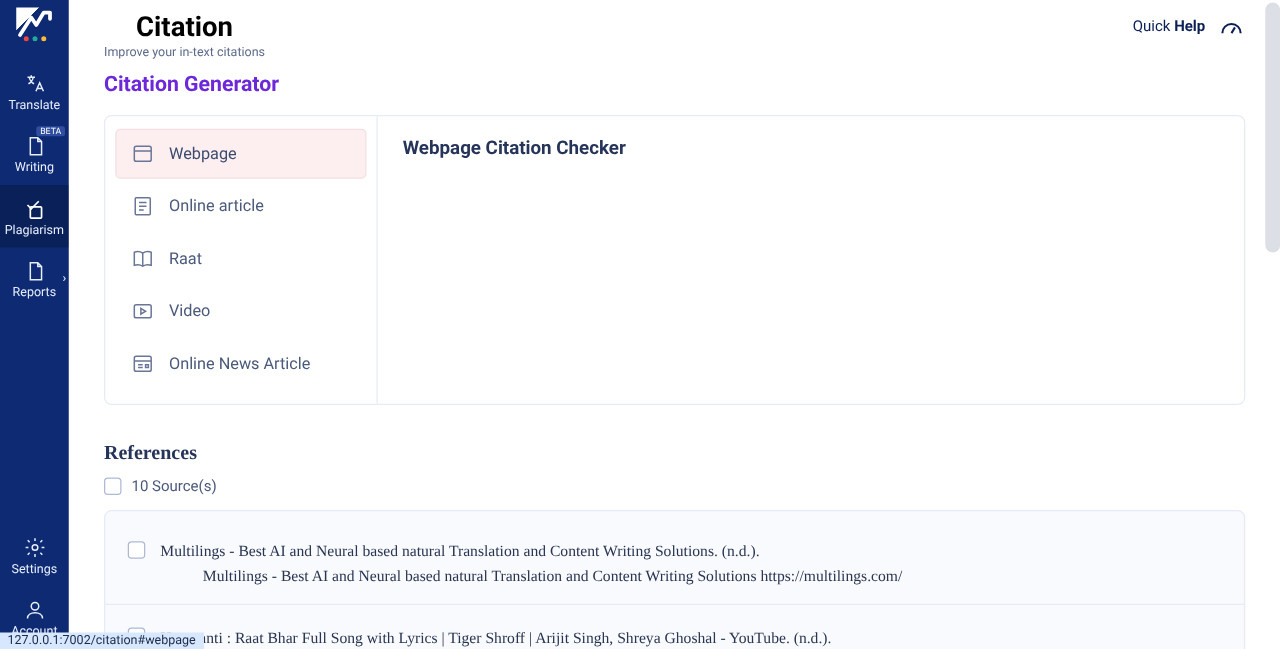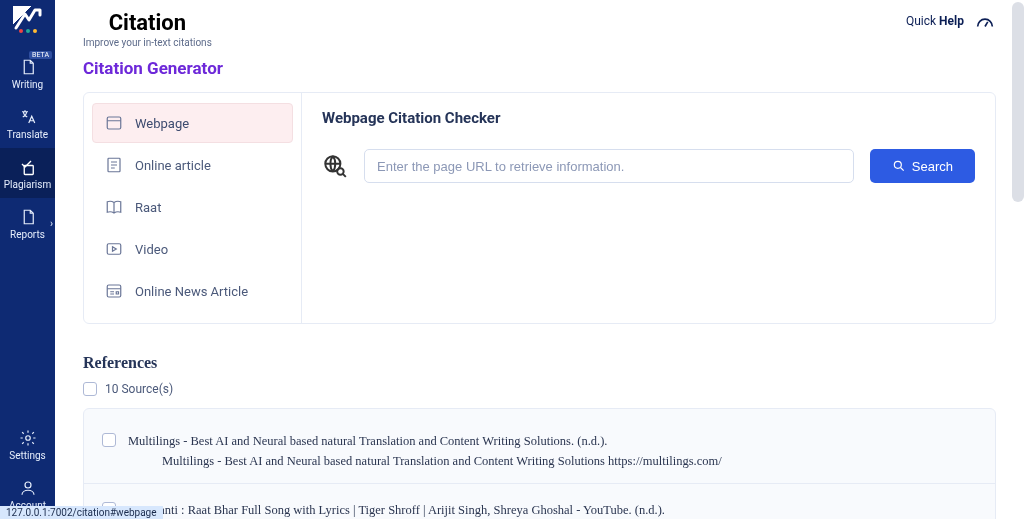--- a/index.html
+++ b/index.html
@@ -176,31 +176,31 @@
     <div class="logo">
       <svg viewBox="0 0 30 30">
         <path d="M3 22 L12 8 L16 14 L22 4 L27 4 L27 9" stroke="#fff" stroke-width="3" fill="none" stroke-linejoin="round" stroke-linecap="round"></path>
         <circle cx="8" cy="25" r="2" fill="#e44"></circle>
         <circle cx="15" cy="25" r="2" fill="#2a9"></circle>
         <circle cx="22" cy="25" r="2" fill="#fb3"></circle>
       </svg>
     </div>
 
     <div class="nav-item">
+      <svg class="icon" viewBox="0 0 24 24" fill="none" stroke="#e6eefc" stroke-width="1.6">
+          <path d="M4 5h8M8 3v2M6 5c0 3 3 6 5 7M10 5c0 3-3 6-5 7M13 20l4-9 4 9M14.5 17h5"></path>
+        </svg>
+      <span class="lbl">Translate</span>
+    </div>
+    <div class="nav-item">
       <span class="nav-badge">BETA</span>
       <svg class="icon" viewBox="0 0 24 24" fill="none" stroke="#e6eefc" stroke-width="1.6">
           <path d="M7 3h8l4 4v14H7zM15 3v4h4"></path>
         </svg>
       <span class="lbl">Writing</span>
-    </div>
-    <div class="nav-item">
-      <svg class="icon" viewBox="0 0 24 24" fill="none" stroke="#e6eefc" stroke-width="1.6">
-          <path d="M4 5h8M8 3v2M6 5c0 3 3 6 5 7M10 5c0 3-3 6-5 7M13 20l4-9 4 9M14.5 17h5"></path>
-        </svg>
-      <span class="lbl">Translate</span>
     </div>
     <div class="nav-item active">
       <svg class="icon" viewBox="0 0 24 24" fill="none" stroke="#fff" stroke-width="1.8">
           <path d="M4 8l4 4 8-8"></path>
           <path d="M8 12h0"></path>
           <rect x="7" y="10" width="12" height="12" rx="1"></rect>
         </svg>
       <span class="lbl">Plagiarism</span>
     </div>
     <div class="nav-item">
@@ -281,36 +281,20 @@
           <svg viewBox="0 0 24 24" fill="none" stroke="#6a7697" stroke-width="1.6">
               <rect x="3" y="4" width="18" height="16" rx="2"></rect>
               <path d="M3 9h18M7 13h5M7 16h5M15 13h3v3h-3z"></path>
             </svg>
           <span>Online News Article</span>
         </div>
       </div>
 
       <div class="panel-main">
         <h3>Webpage Citation Checker</h3>
-        <div class="search-row">
-          <svg class="globe" viewBox="0 0 24 24" fill="none" stroke="#333" stroke-width="1.8">
-              <circle cx="10" cy="10" r="7"></circle>
-              <path d="M3 10h14M10 3c3 3 3 11 0 14M10 3c-3 3-3 11 0 14"></path>
-              <circle cx="17" cy="17" r="3"></circle>
-              <path d="M19 19l3 3"></path>
-            </svg>
-          <input class="search-input" placeholder="Enter the page URL to retrieve information." style="">
-          <button class="search-btn">
-            <svg viewBox="0 0 24 24" fill="none" stroke="#fff" stroke-width="2">
-                <circle cx="10" cy="10" r="6"></circle>
-                <path d="M15 15l5 5"></path>
-              </svg>
-            <span>Search</span>
-          </button>
-        </div>
       </div>
     </div>
 
     <div class="refs-title">References</div>
     <div class="refs-counter">
       <span class="chk"></span>
       <span>10 Source(s)</span>
     </div>
 
     <div class="ref-list">

